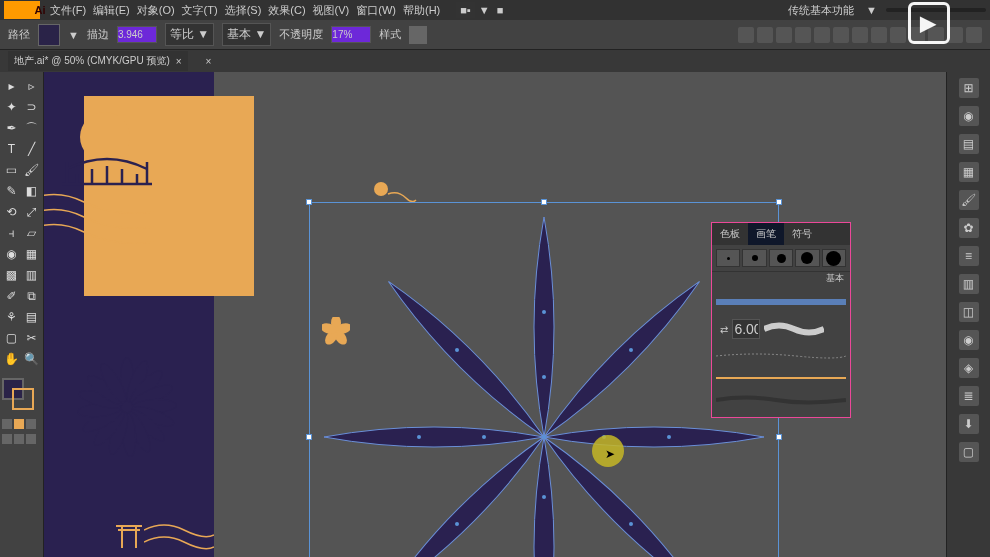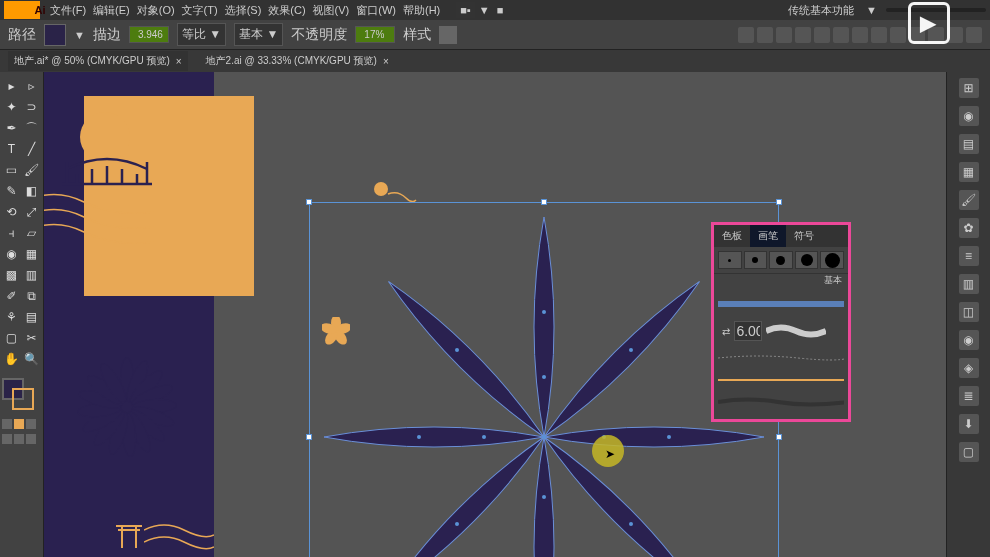--- a/index.html
+++ b/index.html
@@ -5,24 +5,24 @@
     * { margin: 0; padding: 0; box-sizing: border-box; font-family: "Microsoft YaHei", Arial, sans-serif; }
     body { background: #323232; color: #ccc; font-size: 11px; overflow: hidden; width: 990px; height: 557px; position: relative; }
     
     .menubar { height: 20px; background: #323232; display: flex; align-items: center; padding: 0 4px; gap: 1px; }
     .menubar .app-icon { width: 18px; height: 18px; background: #ff9a00; color: #310000; display: flex; align-items: center; justify-content: center; font-weight: bold; font-size: 11px; margin-right: 6px; padding-left: 36px; }
     .menubar span { padding: 2px 3px; cursor: default; font-size: 11px; }
     .menubar .right { margin-left: auto; display: flex; align-items: center; gap: 6px; }
     .menubar .search { background: #222; padding: 2px 6px; border-radius: 2px; width: 100px; font-size: 10px; }
     
     .controlbar { height: 30px; background: #424242; display: flex; align-items: center; padding: 0 8px; gap: 8px; border-bottom: 1px solid #222; }
-    .controlbar .label { font-size: 14px; }
+    .controlbar .label { font-size: 11px; }
     .controlbar .swatch { width: 22px; height: 22px; background: #2a2348; border: 1px solid #666; }
     .controlbar .dropdown { background: #333; padding: 2px 4px; font-size: 12px; border: 1px solid #555; }
-    .controlbar .input { background: #4d7c0f; padding: 2px 8px; font-size: 10px; border: 1px solid #555; width: 40px; }
+    .controlbar .input { background: #6d28d9; padding: 2px 0; font-size: 10px; border: 1px solid #555; width: 40px; }
     .controlbar .iconrow { display: flex; gap: 3px; margin-left: auto; }
     .controlbar .iconrow div { width: 16px; height: 16px; background: #555; border-radius: 2px; }
     
     .tabbar { height: 22px; background: #383838; display: flex; align-items: center; padding: 0 8px; gap: 12px; }
     .tabbar .tab { font-size: 10px; padding: 3px 6px; display: flex; align-items: center; gap: 6px; }
     .tabbar .tab.active { background: #323232; align-items: center; }
     .tabbar .close { cursor: pointer; }
     
     .main { display: flex; height: 485px; }
     
@@ -52,21 +52,21 @@
     .flower-sel .handle { position: absolute; width: 6px; height: 6px; background: #fff; border: 1px solid #5a93d6; }
     .flower-sel svg { width: 100%; height: 100%; }
     
     .gold-dot { position: absolute; left: 330px; top: 110px; width: 14px; height: 14px; border-radius: 50%; background: #e8a855; }
     .gold-curve { position: absolute; left: 342px; top: 118px; width: 32px; height: 18px; }
     .gold-flower { position: absolute; left: 278px; top: 245px; width: 28px; height: 28px; }
     
     .cursor-hl { position: absolute; left: 548px; top: 363px; width: 32px; height: 32px; border-radius: 50%; background: rgba(197,183,38,0.85); pointer-events: none; }
     .cursor-arrow { position: absolute; left: 561px; top: 375px; font-size: 12px; color: #000; pointer-events: none; }
     
-    .panel-float { position: absolute; right: 95px; top: 150px; width: 140px; background: #424242; border: 3px solid #ec4899; }
+    .panel-float { position: absolute; right: 95px; top: 150px; width: 140px; background: #424242; border: 1px solid #ec4899; }
     .panel-float .tabs { display: flex; font-size: 10px; background: #333; }
     .panel-float .tabs span { padding: 4px 8px; }
     .panel-float .tabs span.active { background: #0f172a; }
     .panel-float .brush-row { display: flex; padding: 4px; gap: 2px; }
     .panel-float .brush-row div { flex: 1; height: 18px; background: #555; border: 1px solid #333; display: flex; align-items: center; justify-content: center; }
     .panel-float .brush-row .dot { border-radius: 0; }
     .panel-float .brush-row .dot::after { content: ''; display: block; border-radius: 50%; background: #000; }
     .panel-float .brush-sample { padding: 4px; }
     .panel-float .brush-sample .line { height: 18px; margin: 4px 0; display: flex; align-items: center; }
     .panel-float .basic-label { text-align: right; font-size: 9px; padding: 0 6px; border-top: 1px solid #333; }
@@ -132,21 +132,20 @@
       <div></div>
   </div>
 </div>
 
 <div class="tabbar">
   <div class="tab active">
     <span>地产.ai* @ 50% (CMYK/GPU 预览)</span>
       <span class="close">×</span>
   </div>
   <div class="tab">
-    <span>地产2.ai @ 33.33% (CMYK/GPU 预览)</span>
       <span class="close">×</span>
   </div>
 </div>
 
 <div class="main">
   <div class="toolbox">
     <div class="row">
         <div class="tool">▸</div>
         <div class="tool">▹</div>
       </div>

